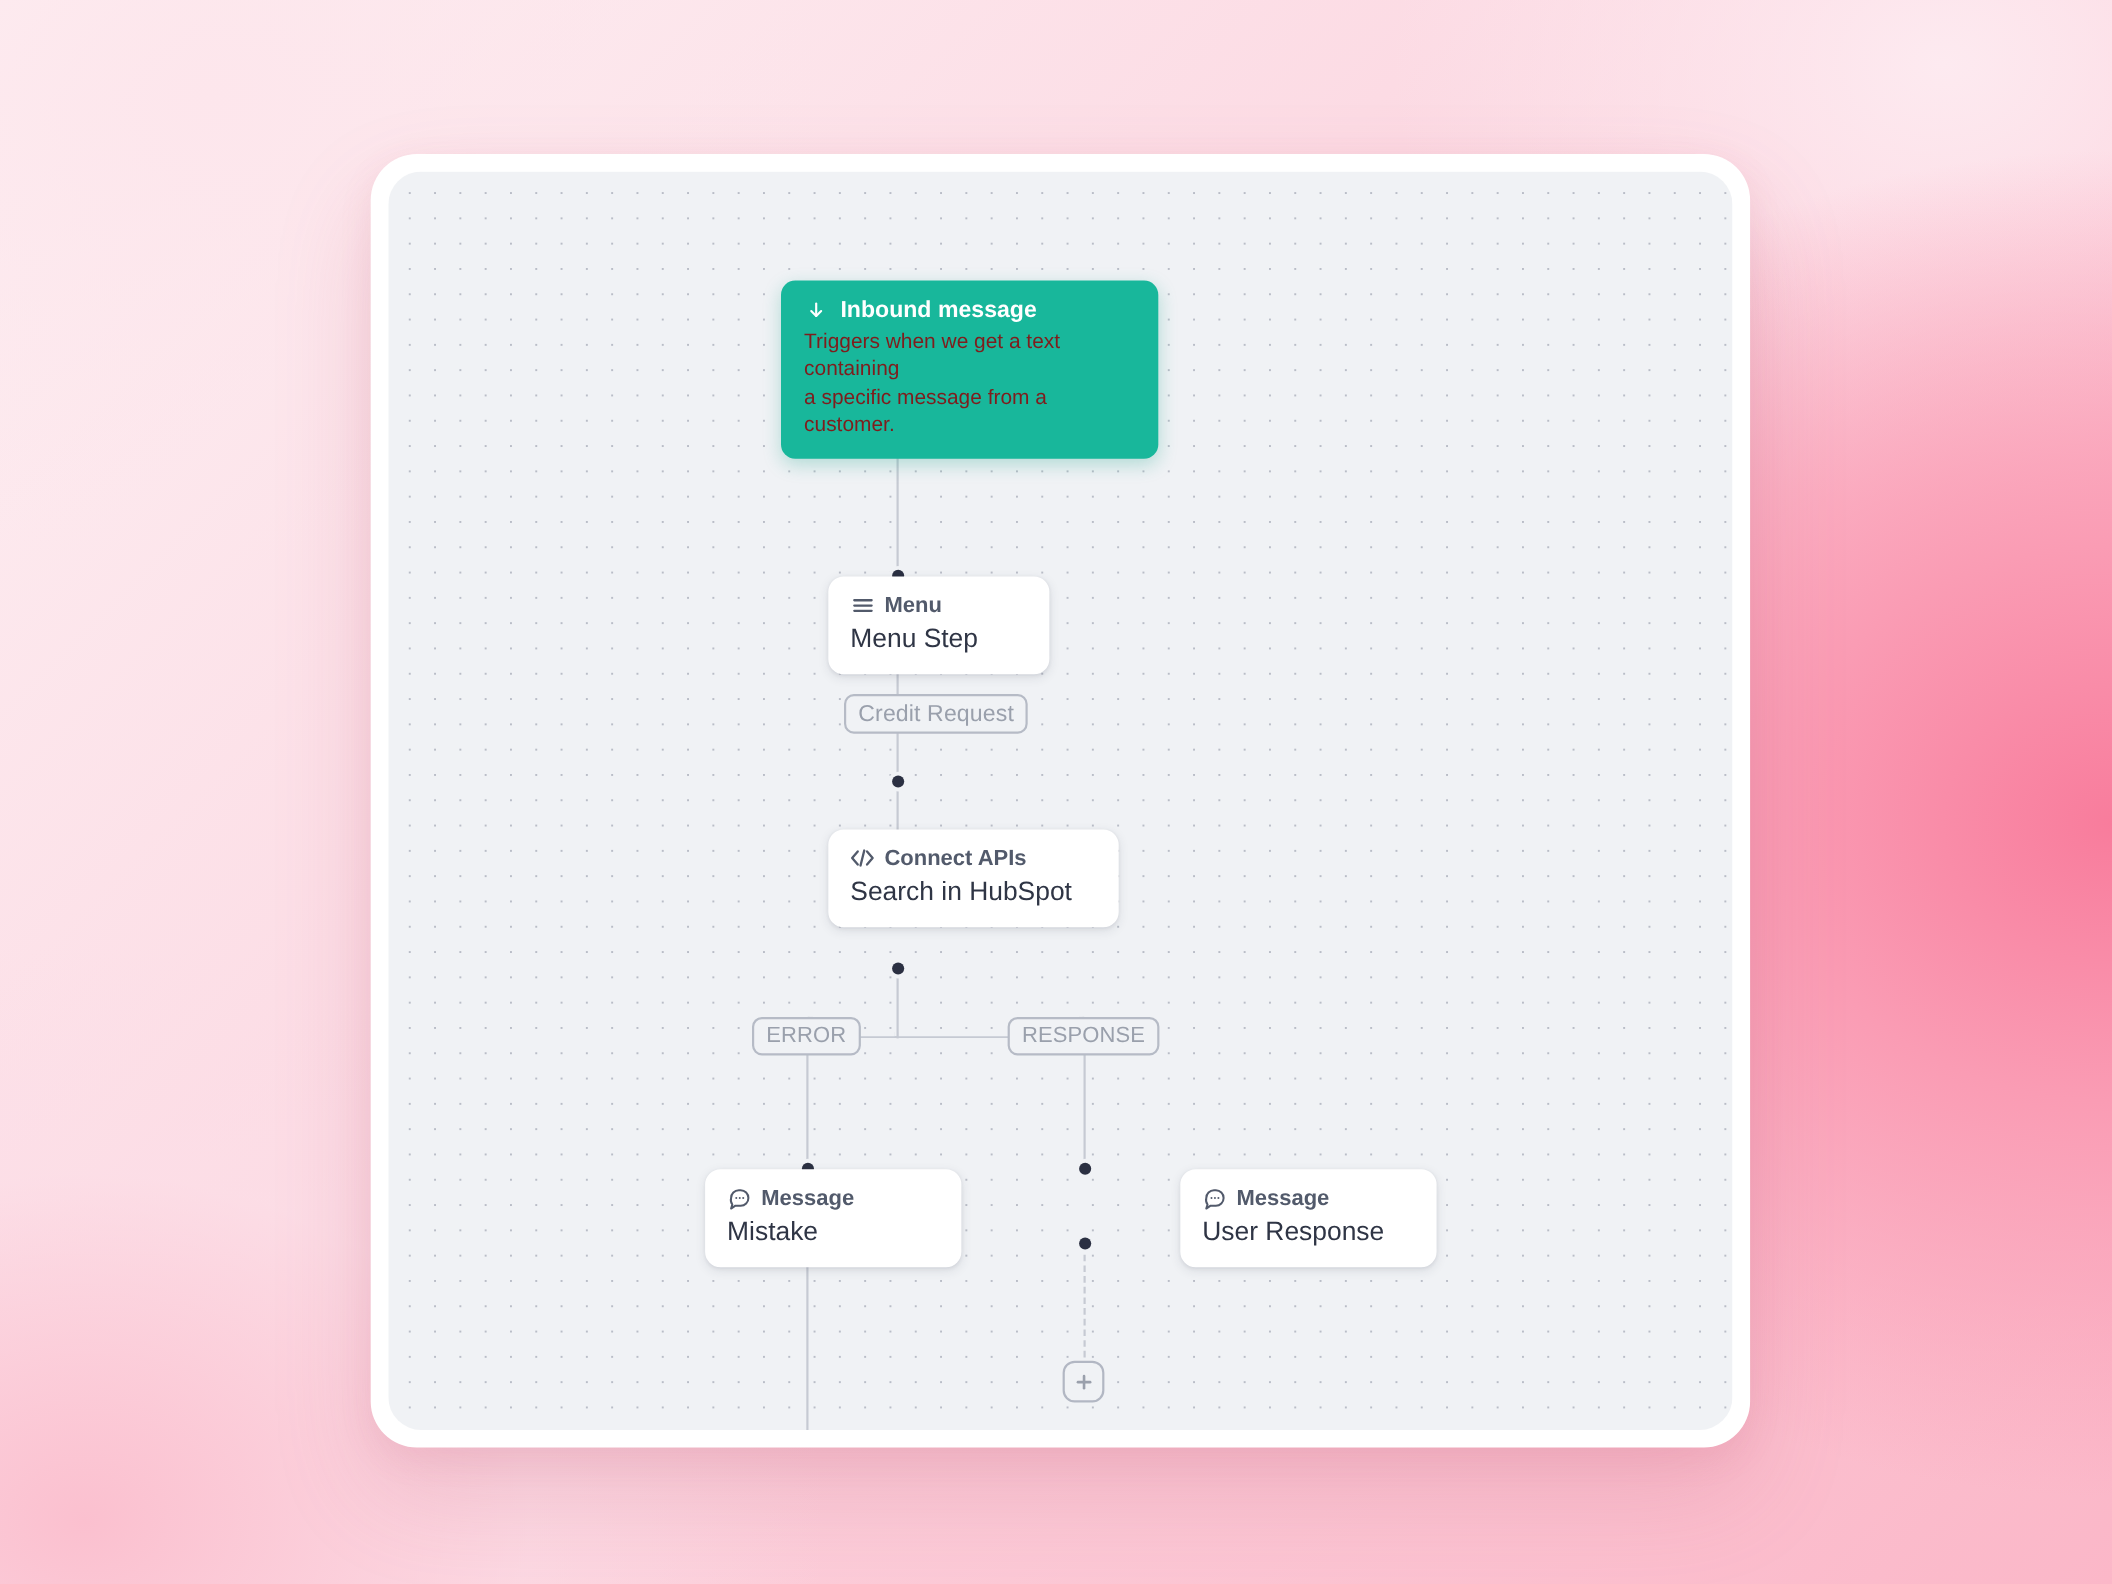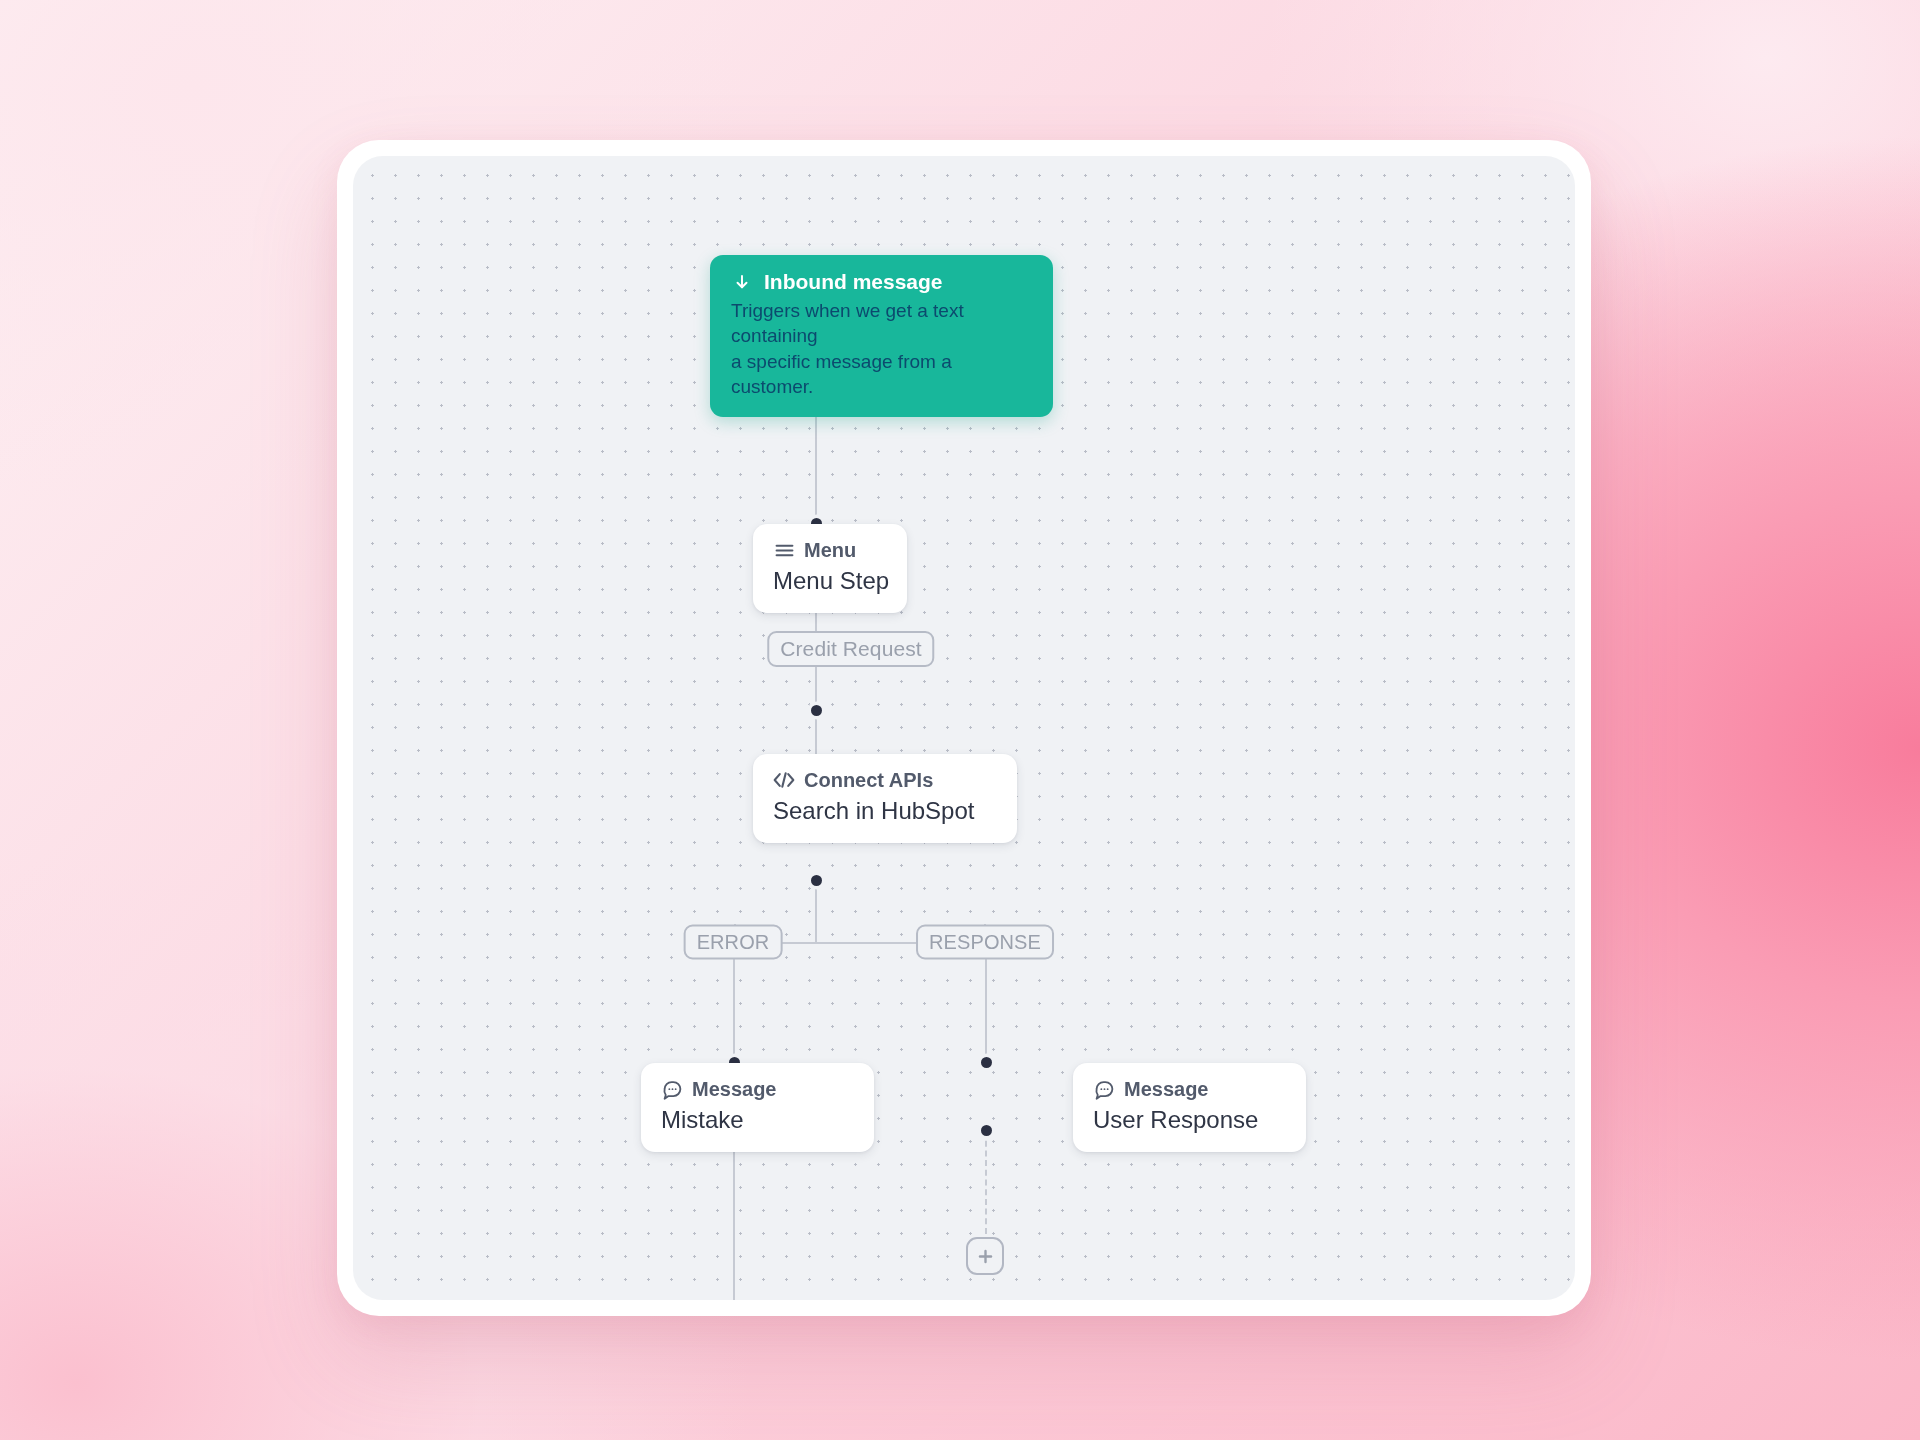--- a/index.html
+++ b/index.html
@@ -144,21 +144,21 @@
     box-shadow: 0 5px 16px rgba(23, 160, 137, 0.28);
   }
   .node.trigger .node-head {
     color: #ffffff;
     font-size: 21px;
     margin-bottom: 5px;
     gap: 11px;
   }
   .node.trigger .trigger-desc {
     font-size: 19px;
-    color: #0c4a6e;
+    color: #7f1d1d;
     line-height: 1.33;
     white-space: pre-line;
   }
 
   
   .add-btn {
     position: absolute;
     width: 38px;
     height: 38px;
     transform: translate(-50%, -50%);
@@ -222,21 +222,21 @@
               <line x1="12" y1="4" x2="12" y2="19"></line>
               <polyline points="6,13 12,19 18,13"></polyline>
             </svg>
           </span>
           <span>Inbound message</span>
         </div>
         <div class="trigger-desc">Triggers when we get a text containing
 a specific message from a customer.</div>
       </div>
 
-      <div class="node" style="left:400px; top:368px; width:154px;">
+      <div class="node" style="left:400px; top:368px; width:201px;">
         <div class="node-head">
           <span class="node-icon">
             <svg width="21" height="21" viewBox="0 0 24 24" fill="none" stroke="#525a6b" stroke-width="2.4" stroke-linecap="round">
               <line x1="3" y1="6.5" x2="21" y2="6.5"></line>
               <line x1="3" y1="12" x2="21" y2="12"></line>
               <line x1="3" y1="17.5" x2="21" y2="17.5"></line>
             </svg>
           </span>
           <span>Menu</span>
         </div>

